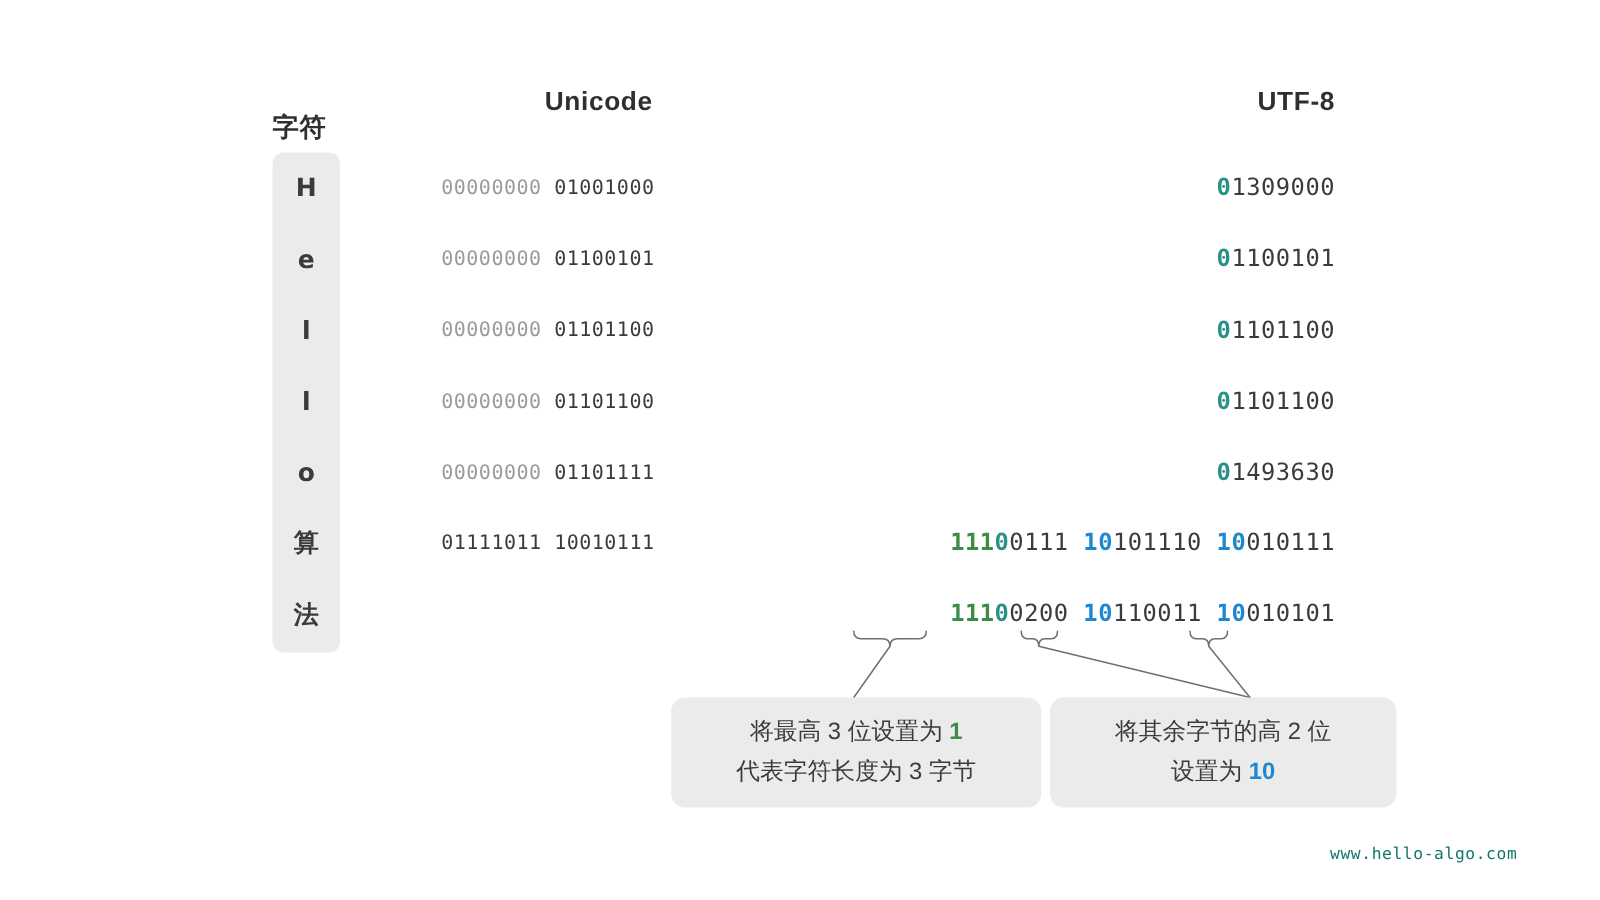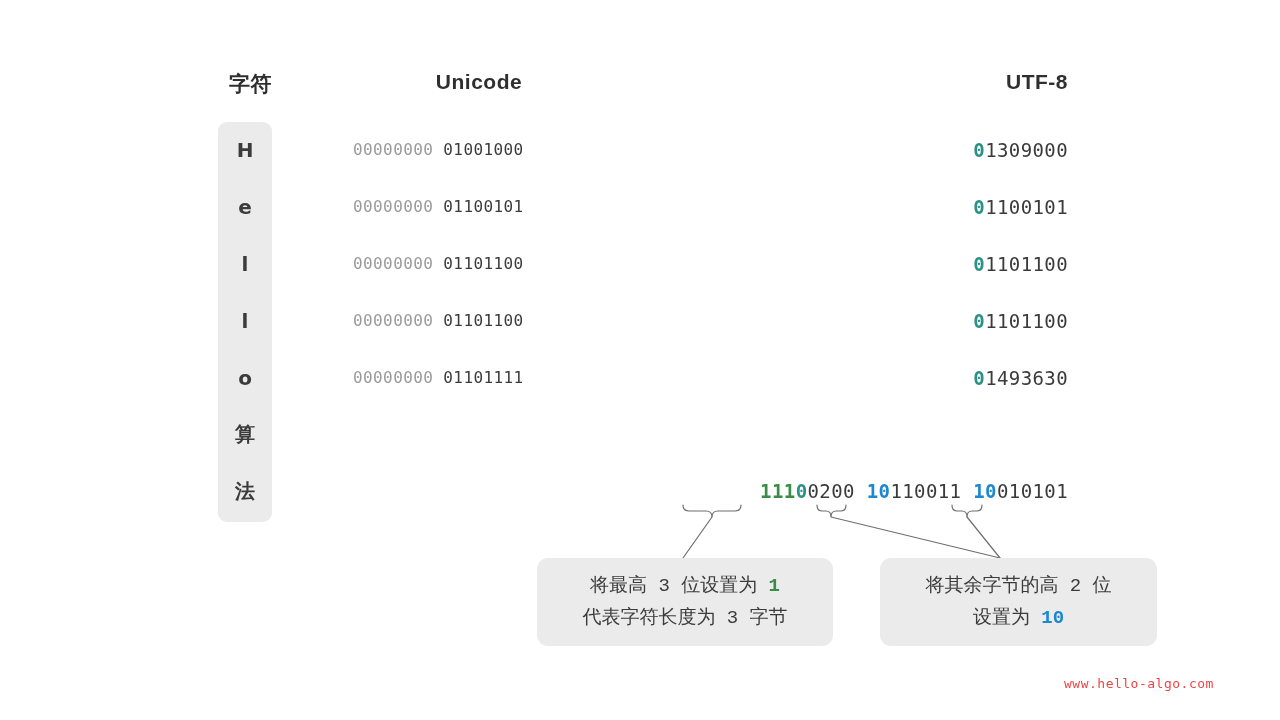--- a/index.html
+++ b/index.html
@@ -26,21 +26,21 @@
   
   .hdr {
     position: absolute;
     font-family: Liberation Sans, sans-serif;
     font-weight: bold;
     font-size: 21px;
     color: #2f2f2f;
     white-space: nowrap;
     letter-spacing: 0.5px;
   }
-  #hdr-char   { left: 218px; top: 70px; width: 54px; text-align: right; font-family: "DejaVu Sans", sans-serif; }
+  #hdr-char   { left: 218px; top: 88px; width: 54px; text-align: left; font-family: "DejaVu Sans", sans-serif; }
   #hdr-unicode{ left: 353px; top: 70px; width: 252px; text-align: center; }
   #hdr-utf8   { left: 760px; top: 70px; width: 308px; text-align: right; }
 
   
   #char-panel {
     position: absolute;
     left: 218px;
     top: 122px;
     width: 54px;
     height: 400px;
@@ -89,42 +89,42 @@
   .dark { color: #3b3b3b; }
   .teal { color: #2a9187; font-weight: bold; }
   .green{ color: #3c8c47; font-weight: bold; }
   .blue { color: #1f87d0; font-weight: bold; }
 
   
   .callout {
     position: absolute;
     background: #ebebeb;
     border-radius: 11px;
-    font-family: Liberation Mono, monospace;
+    font-family: Liberation Sans, sans-serif;
     font-size: 19px;
     color: #3b3b3b;
     text-align: center;
     display: flex;
     flex-direction: column;
     justify-content: center;
     align-items: center;
     line-height: 32px;
   }
   #callout-left  { left: 537px; top: 558px; width: 296px; height: 88px; }
-  #callout-right { left: 880px; top: 558px; width: 277px; height: 88px; }
+  #callout-right { left: 840px; top: 558px; width: 277px; height: 88px; }
   .callout .ln { white-space: pre; }
 
   
   #watermark {
     position: absolute;
     left: 1064px;
     top: 676px;
     font-family: "DejaVu Sans Mono", "Liberation Mono", monospace;
     font-size: 13px;
-    color: #ef4444;
+    color: #0f766e;
     letter-spacing: 0.5px;
     white-space: nowrap;
   }
 
   svg.overlay {
     position: absolute;
     left: 0; top: 0;
     width: 1280px;
     height: 720px;
     pointer-events: none;
@@ -147,27 +147,29 @@
   <div class="char-cell" style="top:309px">l</div>
   <div class="char-cell" style="top:366px">o</div>
   <div class="char-cell" style="top:422px">算</div>
   <div class="char-cell" style="top:479px">法</div>
 
   <div class="uni" style="top:138px"><span class="dim">00000000</span><span class="dark"> </span><span class="dark">01001000</span></div>
   <div class="uni" style="top:195px"><span class="dim">00000000</span><span class="dark"> </span><span class="dark">01100101</span></div>
   <div class="uni" style="top:252px"><span class="dim">00000000</span><span class="dark"> </span><span class="dark">01101100</span></div>
   <div class="uni" style="top:309px"><span class="dim">00000000</span><span class="dark"> </span><span class="dark">01101100</span></div>
   <div class="uni" style="top:366px"><span class="dim">00000000</span><span class="dark"> </span><span class="dark">01101111</span></div>
+  <div class="uni" style="top:422px"><span class="dark">01111011</span><span class="dark"> </span><span class="dark">10010111</span></div>
 
   <div class="utf" style="top:138px"><span class="teal">0</span><span class="dark">1309000</span></div>
   <div class="utf" style="top:195px"><span class="teal">0</span><span class="dark">1100101</span></div>
   <div class="utf" style="top:252px"><span class="teal">0</span><span class="dark">1101100</span></div>
   <div class="utf" style="top:309px"><span class="teal">0</span><span class="dark">1101100</span></div>
   <div class="utf" style="top:366px"><span class="teal">0</span><span class="dark">1493630</span></div>
 
+  <div class="utf" style="top:422px"><span class="green">111</span><span class="teal">0</span><span class="dark">0111</span><span class="dark"> </span><span class="blue">10</span><span class="dark">101110</span><span class="dark"> </span><span class="blue">10</span><span class="dark">010111</span></div>
 
   <div class="utf" style="top:479px"><span class="green">111</span><span class="teal">0</span><span class="dark">0200</span><span class="dark"> </span><span class="blue">10</span><span class="dark">110011</span><span class="dark"> </span><span class="blue">10</span><span class="dark">010101</span></div>
 
   <svg class="overlay" viewBox="0 0 1280 720">
     <g fill="none" stroke="#6f6f6f" stroke-width="1.2" stroke-linecap="round">
 
       <path d="M683,505 q0,6 6,6 L706,511 q6,0 6,6 q0,-6 6,-6 L735,511 q6,0 6,-6"></path>
       <line x1="712" y1="517" x2="683" y2="558"></line>
 
       <path d="M817,505 q0,6 5,6 L826,511 q5,0 5,6 q0,-6 5,-6 L841,511 q5,0 5,-6"></path>

